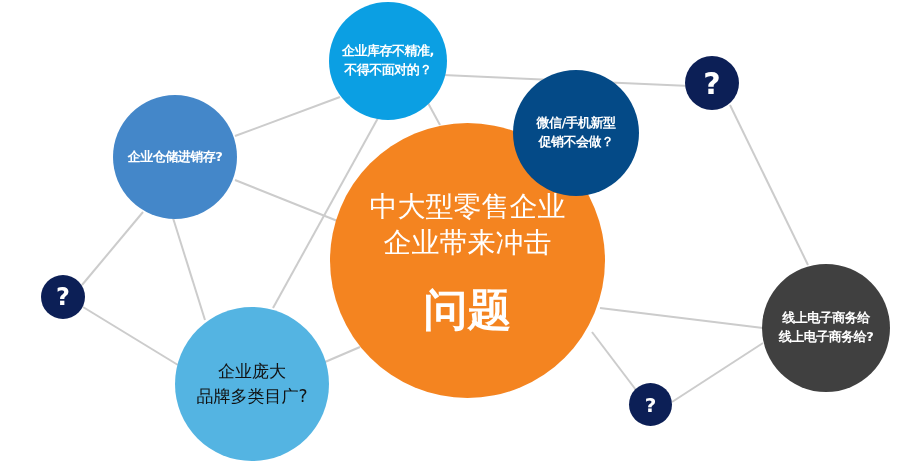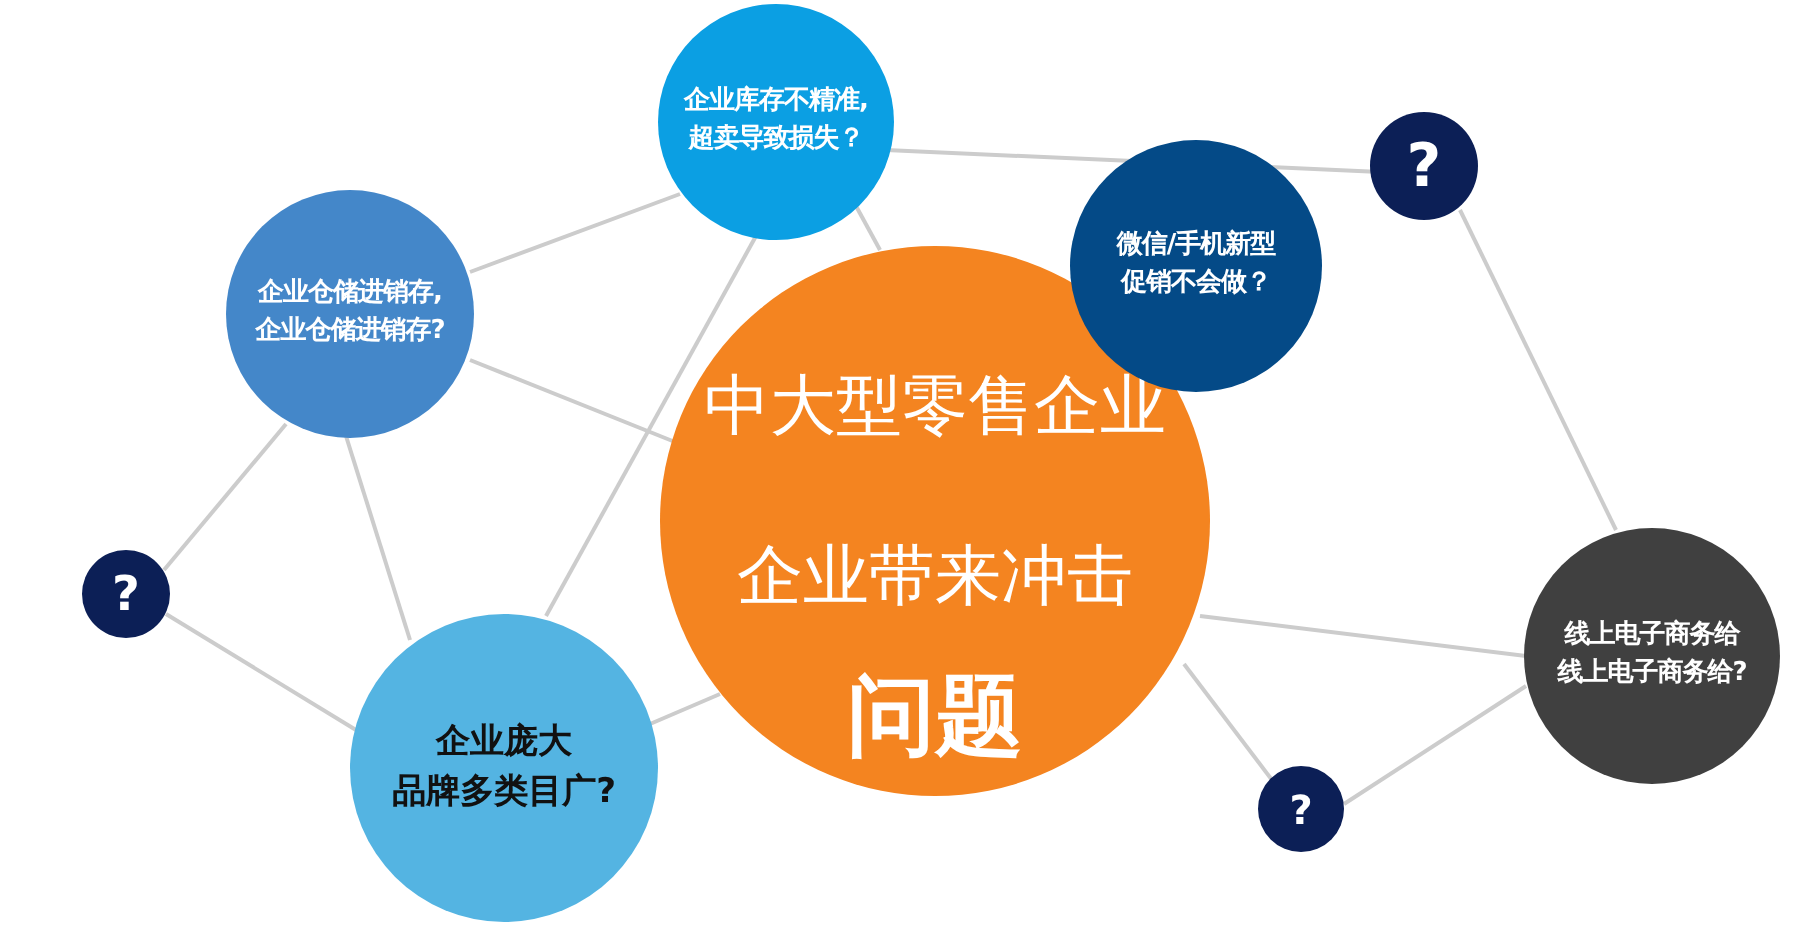--- a/index.html
+++ b/index.html
@@ -5,23 +5,23 @@
     html, body { margin: 0; padding: 0; background: #ffffff; }
     body { width: 900px; height: 465px; overflow: hidden; position: relative;
            font-family: "DejaVu Sans", "Liberation Sans", sans-serif; }
     #stage { position: absolute; left: 0; top: 0; width: 900px; height: 465px; }
     svg.lines { position: absolute; left: 0; top: 0; width: 900px; height: 465px; }
     .node { position: absolute; border-radius: 50%; display: flex; flex-direction: column;
             align-items: center; justify-content: center; text-align: center; color: #ffffff;
             box-sizing: border-box; }
     .node .line { display: block; white-space: nowrap; line-height: 1.45; }
     .n-small { font-size: 13px; letter-spacing: -0.5px; font-weight: bold; }
-    .n-center .l1, .n-center .l2 { font-size: 33px; line-height: 1.3; letter-spacing: 0px; margin-top: 42px; }
+    .n-center .l1, .n-center .l2 { font-size: 28px; line-height: 1.3; letter-spacing: 0px; }
     .n-center .l3 { font-size: 44px; font-weight: bold; line-height: 1.3; margin-top: 20px; }
-    .n-dark-text { color: #111111; font-size: 17px; font-weight: bold; line-height: 1.75; align-items: center; }
+    .n-dark-text { color: #111111; font-size: 17px; font-weight: normal; line-height: 1.75; align-items: center; }
     .q { position: absolute; border-radius: 50%; background: #0c1f56; color: #ffffff;
          display: flex; align-items: center; justify-content: center; font-weight: bold;
          font-family: "DejaVu Sans", sans-serif; }
   </style>
 </head>
 <body>
 
 <div id="stage">
   <svg class="lines" viewBox="0 0 900 465">
     <g stroke="#cccccc" stroke-width="2" fill="none">
@@ -55,29 +55,28 @@
   </svg>
 
   <div class="node n-center" style="left:330px;top:123px;width:275px;height:275px;background:#f48420;padding-top:6px;">
     <span class="line l1">中大型零售企业</span>
     <span class="line l2">企业带来冲击</span>
     <span class="line l3">问题</span>
   </div>
 
   <div class="node n-small" style="left:329px;top:2px;width:118px;height:118px;background:#0b9fe3;">
     <span class="line">企业库存不精准,</span>
-    <span class="line">超卖导致损失？</span>
+    <span class="line">不得不面对的？</span>
   </div>
 
   <div class="node n-small" style="left:113px;top:95px;width:124px;height:124px;background:#4487c9;">
-    <span class="line">企业仓储进销存,</span>
     <span class="line">企业仓储进销存?</span>
   </div>
 
-  <div class="node n-small" style="left:535px;top:70px;width:126px;height:126px;background:#044a87;">
+  <div class="node n-small" style="left:513px;top:70px;width:126px;height:126px;background:#044a87;">
     <span class="line">微信/手机新型</span>
     <span class="line">促销不会做？</span>
   </div>
 
   <div class="node n-dark-text" style="left:175px;top:307px;width:154px;height:154px;background:#54b4e2;">
     <span class="line">企业庞大</span>
     <span class="line">品牌多类目广?</span>
   </div>
 
   <div class="node n-small" style="left:762px;top:264px;width:128px;height:128px;background:#404040;">

